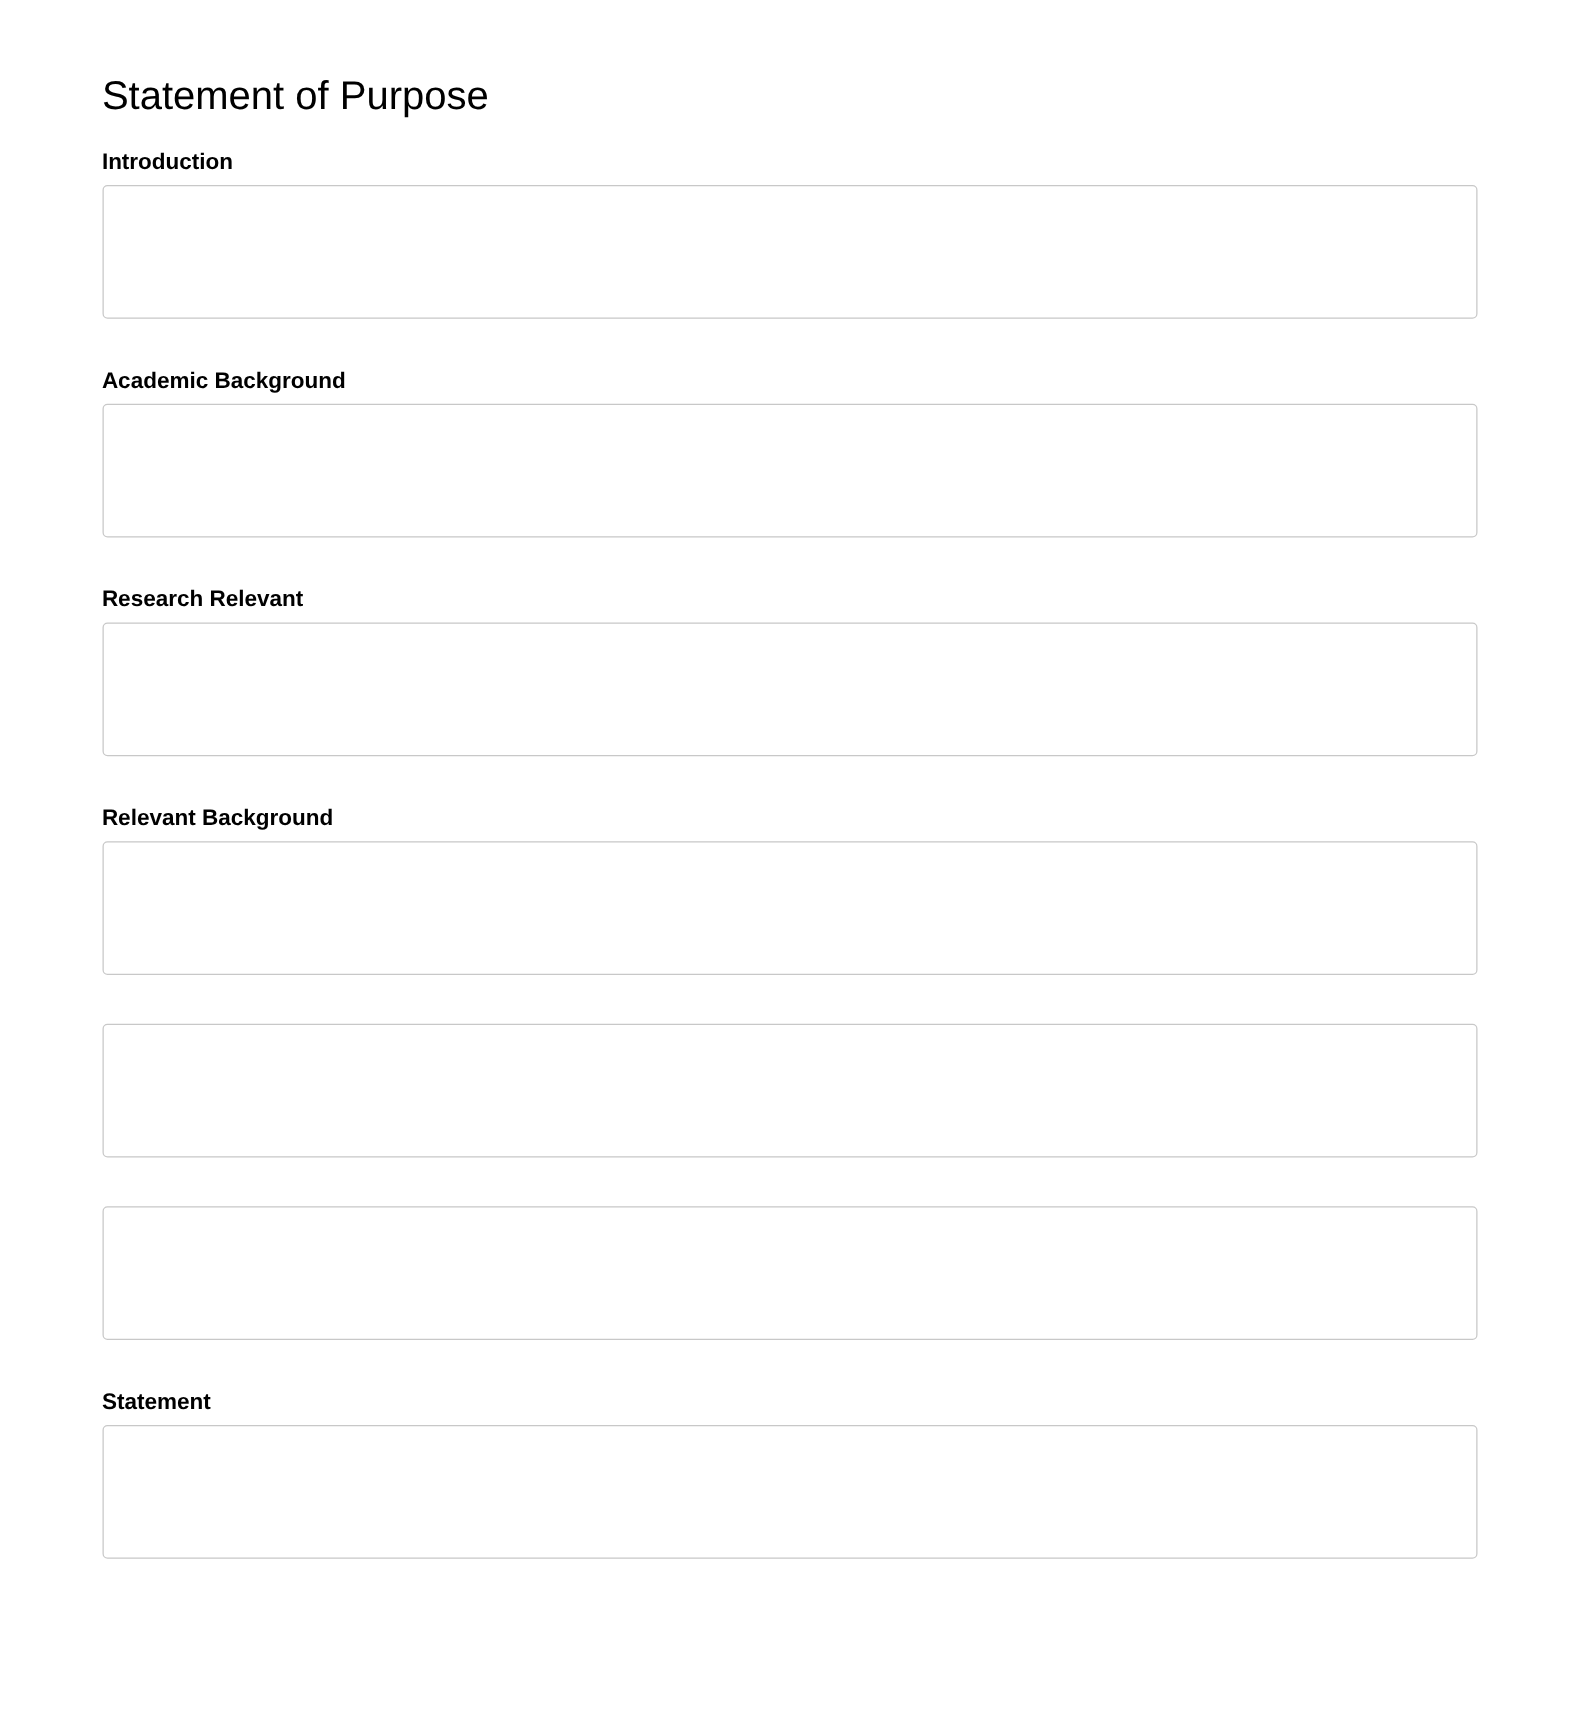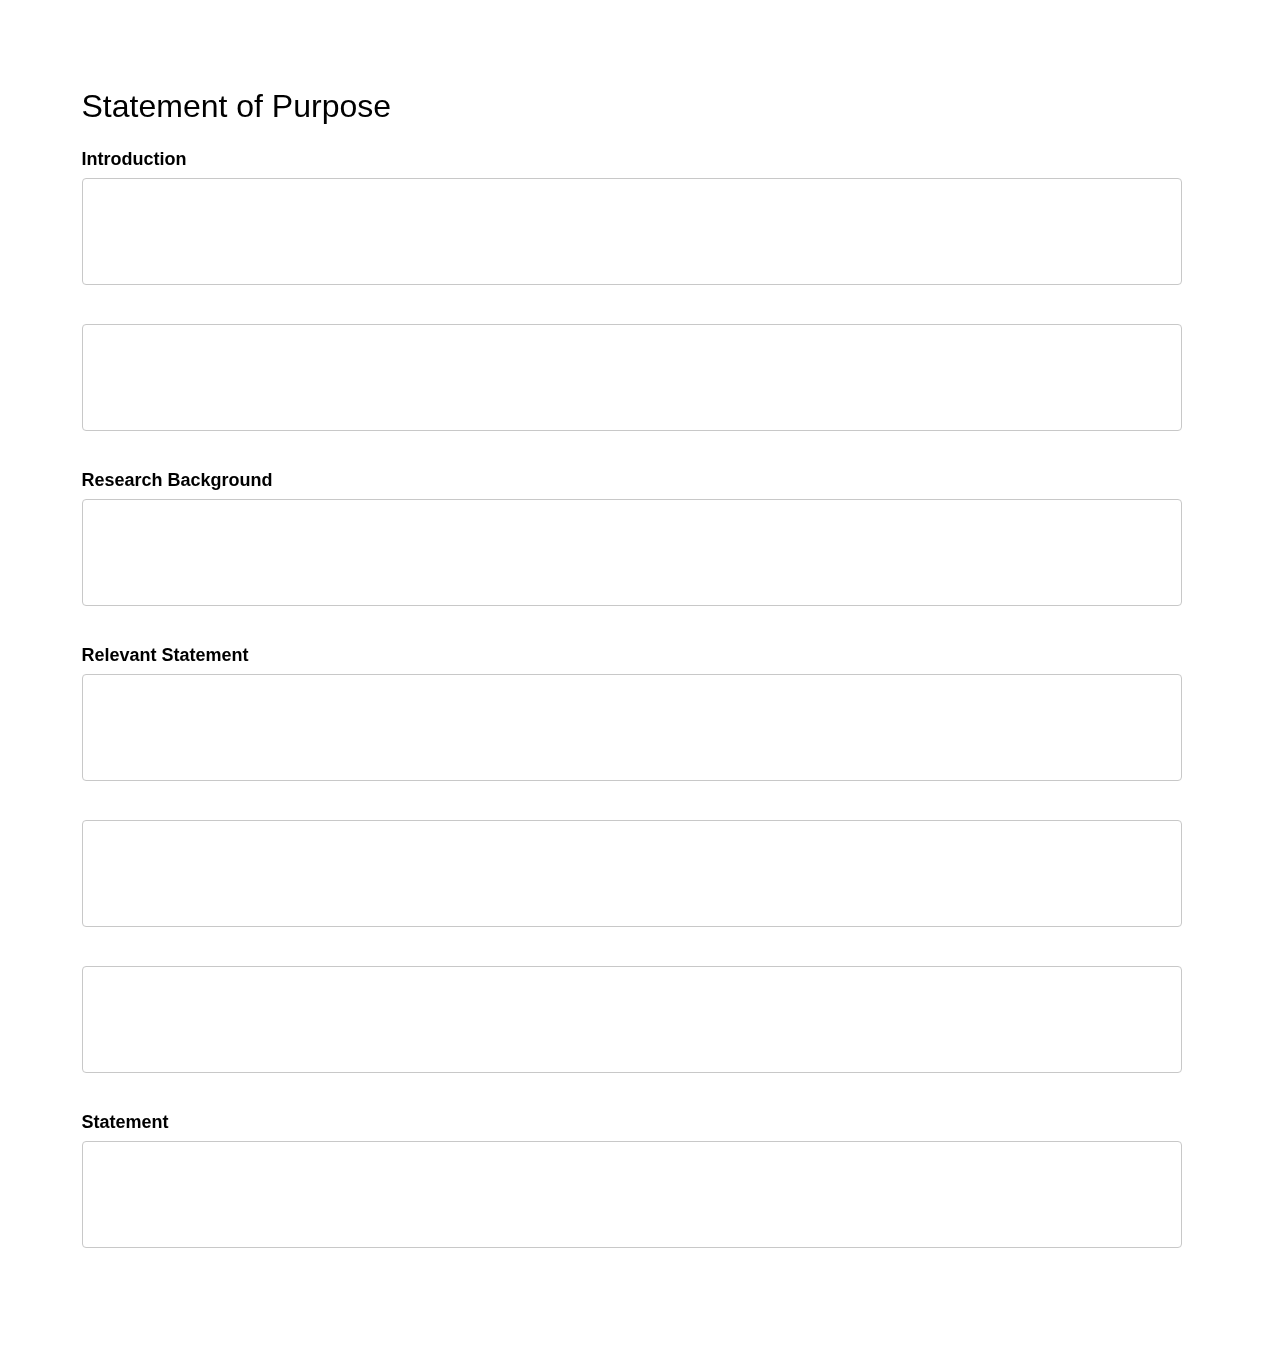--- a/index.html
+++ b/index.html
@@ -15,21 +15,21 @@
     overflow: hidden;
   }
   .clip {
     width: 1263px;
     height: 1300px;
     overflow: hidden;
   }
   .container {
     width: 1100px;
     margin: 0 auto;
-    padding-top: 88px;
+    padding-top: 58px;
   }
   h1.page-title {
     font-size: 32px;
     font-weight: 400;
     line-height: 37px;
     margin: 0 0 24px 0;
     letter-spacing: 0;
   }
   .field {
     margin-bottom: 39px;
@@ -64,30 +64,31 @@
   <div class="container">
 
     <h1 class="page-title">Statement of Purpose</h1>
 
     <div class="field">
       <label>Introduction</label>
       <textarea aria-label="Introduction" style=""></textarea>
     </div>
 
     <div class="field">
+      <label>Academic Background</label>
       <textarea aria-label="Academic Background" style=""></textarea>
     </div>
 
     <div class="field">
-      <label>Research Background</label>
+      <label>Research Relevant</label>
       <textarea aria-label="Research Interests" style=""></textarea>
     </div>
 
     <div class="field">
-      <label>Relevant Statement</label>
+      <label>Relevant Background</label>
       <textarea aria-label="Relevant Experience" style=""></textarea>
     </div>
 
     <div class="field">
       <textarea aria-label="Career Goals" style=""></textarea>
     </div>
 
     <div class="field">
       <textarea aria-label="Why This Program" style=""></textarea>
     </div>

